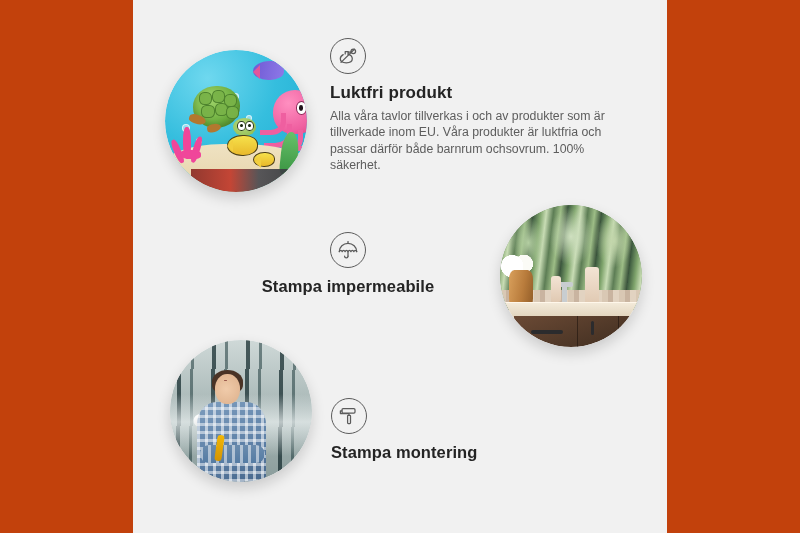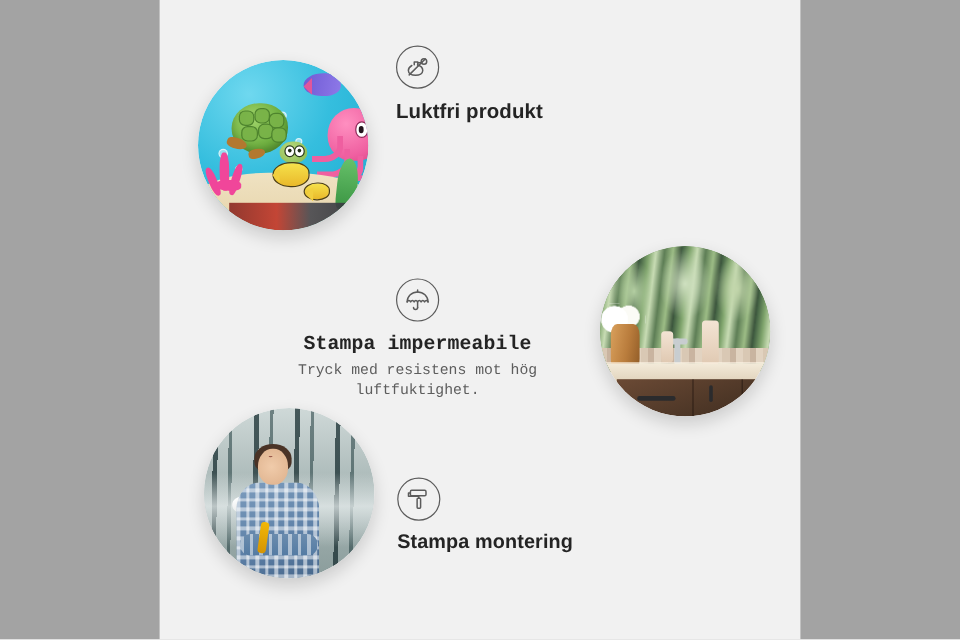--- a/index.html
+++ b/index.html
@@ -11,21 +11,21 @@
     width: 800px;
     height: 533px;
     font-family: "Liberation Sans", sans-serif;
     overflow: hidden;
   }
 
   .stage {
     position: relative;
     width: 800px;
     height: 533px;
-    background: #a3a3a3;
+    background: #c2410c;
   }
 
   .panel {
     position: absolute;
     left: 133px;
     top: 0;
     width: 534px;
     height: 533px;
     background: #f1f1f1;
     overflow: hidden;
@@ -383,37 +383,37 @@
             <path d="M8.2 11.6c-1.8 1.0-2.9 2.6-2.9 4.2 0 2.5 2.7 4.0 6.0 4.0 3.3 0 6.0-1.5 6.0-4.0 0-2.1-1.8-3.9-4.4-4.6"></path>
             <path d="M10.2 10.9V8.6h3.0v2.5"></path>
             <path d="M13.2 9.2h2.6"></path>
             <circle cx="18.3" cy="8.3" r="2.3"></circle>
             <path d="M15.8 9.2l.9-.6"></path>
           </g>
           <line x1="6.0" y1="19.4" x2="19.4" y2="6.2" stroke="#5b5b5b" stroke-width="1.25" stroke-linecap="round"></line>
         </svg>
       </div>
       <div class="f-title">Luktfri produkt</div>
+      <p class="f-body">Alla våra tavlor tillverkas i och av produkter som är tillverkade inom EU. Våra produkter är luktfria och passar därför både barnrum ochsovrum. 100% säkerhet.</p>
       <span class="sr">Cartoon underwater scene with a green turtle, pink octopus, yellow fish and coral</span>
     </div>
 
-    <div class="feature" id="feature-waterproof" style="left:82px;top:232px;font-family:Liberation Mono, monospace;">
+    <div class="feature" id="feature-waterproof" style="left:82px;top:232px;">
       <div class="icon-badge">
         <svg width="26" height="26" viewBox="0 0 26 26" aria-hidden="true">
           <g fill="none" stroke="#5b5b5b" stroke-width="1.25" stroke-linecap="round" stroke-linejoin="round">
             <path d="M4.3 14.6c0-4.7 3.9-8.3 8.7-8.3s8.7 3.6 8.7 8.3"></path>
             <path d="M4.3 14.6c1.0-1.6 2.1-1.6 2.9 0 .9-1.6 2.0-1.6 2.9 0 .9-1.6 2.0-1.6 2.9 0 .9-1.6 2.0-1.6 2.9 0 .9-1.6 2.0-1.6 2.9 0 .9-1.6 2.0-1.6 2.9 0"></path>
             <line x1="13" y1="14.6" x2="13" y2="19.2"></line>
             <path d="M13 19.2c0 1.0-.8 1.7-1.7 1.7s-1.7-.7-1.7-1.7"></path>
             <line x1="13" y1="6.3" x2="13" y2="4.6"></line>
           </g>
         </svg>
       </div>
       <div class="f-title">Stampa impermeabile</div>
-      <p class="f-body">Tryck med resistens mot hög luftfuktighet.</p>
       <span class="sr">Bathroom vanity with green botanical leaf wallpaper</span>
     </div>
 
     <div class="photo" id="photo-bathroom" style="left:367px; top:205px;">
       <div class="inner">
         <div class="bath-wall"></div>
         <div class="bath-splash"></div>
         <div class="tap"></div>
         <div class="candle" style="left:36%;top:50%;width:7%;height:18%;"></div>
         <div class="candle" style="left:60%;top:44%;width:10%;height:26%;"></div>

